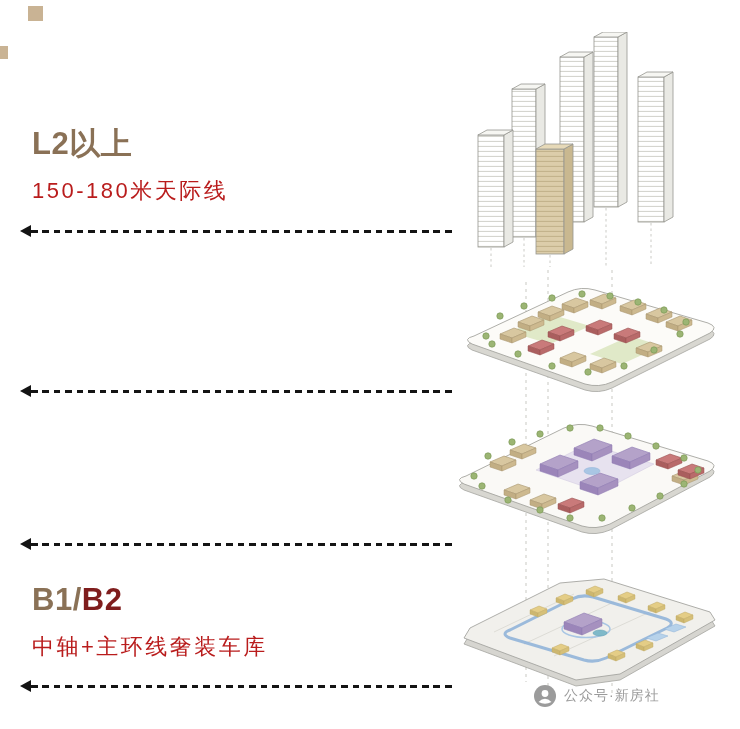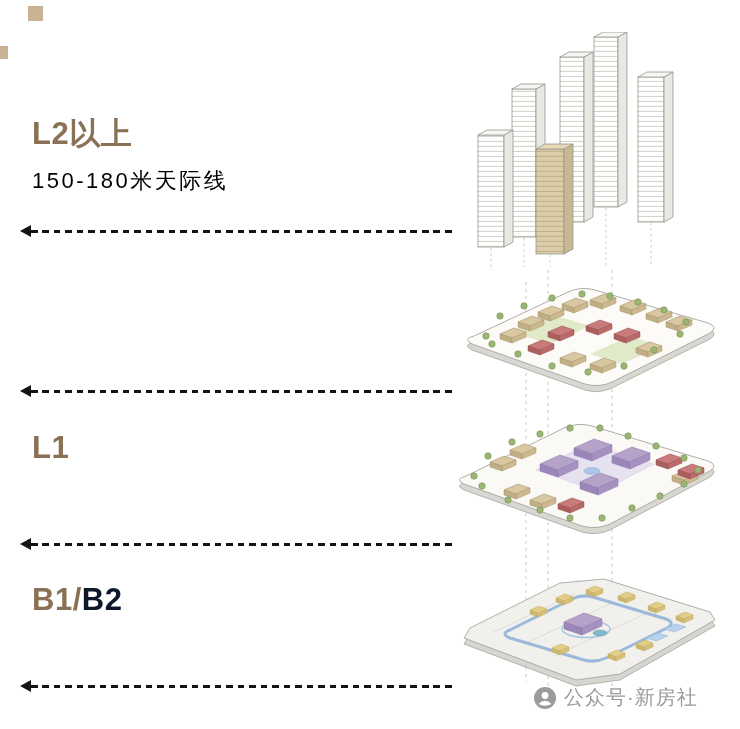--- a/index.html
+++ b/index.html
@@ -5,37 +5,37 @@
   *{margin:0;padding:0;box-sizing:border-box;}
   html,body{background:#ffffff;}
   .canvas{position:relative;width:740px;height:729px;background:#fff;overflow:hidden;
           font-family:"Liberation Sans",sans-serif;}
   .decor-square{position:absolute;background:#c9b394;}
   .sq1{left:28px;top:6px;width:15px;height:15px;}
   .sq2{left:-5px;top:46px;width:13px;height:13px;}
 
   .label-block{position:absolute;left:32px;}
   .layer-title{font-weight:700;font-size:31px;line-height:1.05;color:#8a7156;letter-spacing:.5px;}
-  .layer-title .accent{color:#0f172a;margin-top:40px;}
-  .layer-subtitle{margin-top:15px;font-size:22px;font-weight:400;color:#000000;letter-spacing:2.5px;}
+  .layer-title .accent{color:#7f1d1d;margin-top:40px;}
+  .layer-subtitle{margin-top:15px;font-size:22px;font-weight:400;color:#b91c1c;letter-spacing:2.5px;}
 
   .dashed-arrow{position:absolute;left:31px;width:425px;height:2.6px;
     background:repeating-linear-gradient(90deg,#141414 0 6.5px,transparent 6.5px 11.5px);}
   .dashed-arrow::before{content:"";position:absolute;left:-11px;top:-5.2px;width:0;height:0;
     border-top:6.5px solid transparent;border-bottom:6.5px solid transparent;border-right:11px solid #141414;}
 
   .illus{position:absolute;z-index:2;}
   .towers{left:452px;top:32px;width:280px;height:235px;}
   .l2{left:440px;top:262px;width:300px;height:140px;}
   .l1{left:436px;top:398px;width:300px;height:150px;}
   .b1b2{left:434px;top:552px;width:305px;height:155px;}
   .guides{position:absolute;left:430px;top:270px;width:310px;height:423px;z-index:1;}
 
   .watermark{position:absolute;left:533px;top:684px;display:flex;align-items:center;gap:7px;
-    z-index:3;color:#9b9b9b;font-size:20px;letter-spacing:1px;}
+    z-index:3;color:#9b9b9b;font-size:14px;letter-spacing:1px;}
 </style>
 </head>
 <body>
 
 <div class="canvas">
 
   <div class="decor-square sq1"></div>
   <div class="decor-square sq2"></div>
 
   <svg width="0" height="0" style="position:absolute">
@@ -78,35 +78,35 @@
   </svg>
 
   <svg class="guides" viewBox="0 0 310 423" preserveAspectRatio="none">
     <g stroke="#c9c9c3" stroke-width="1" stroke-dasharray="3 4">
       <line x1="96" y1="12" x2="96" y2="412"></line>
       <line x1="118" y1="0" x2="118" y2="423"></line>
       <line x1="182" y1="0" x2="182" y2="423"></line>
     </g>
   </svg>
 
-  <div class="label-block" style="top:118px">
+  <div class="label-block" style="top:128px">
     <div class="layer-title">L2以上</div>
     <div class="layer-subtitle">150-180米天际线</div>
   </div>
   <div class="dashed-arrow" style="top:230px"></div>
 
   <div class="dashed-arrow" style="top:390px"></div>
 
   <div class="label-block" style="top:432px">
-    <div class="layer-title">L1</div>
   </div>
   <div class="dashed-arrow" style="top:543px"></div>
 
   <div class="label-block" style="top:584px">
     <div class="layer-title"><span>B1/</span><span class="accent">B2</span></div>
+    <div class="layer-subtitle">中轴+主环线奢装车库</div>
   </div>
   <div class="dashed-arrow" style="top:685px"></div>
 
   <svg class="illus towers" viewBox="0 0 280 235">
     <g stroke="#c5c5bf" stroke-width="0.9" stroke-dasharray="2.5 3">
       <line x1="39" y1="216" x2="39" y2="235"></line>
       <line x1="72" y1="206" x2="72" y2="235"></line>
       <line x1="98" y1="223" x2="98" y2="235"></line>
       <line x1="154" y1="176" x2="154" y2="235"></line>
       <line x1="199" y1="191" x2="199" y2="235"></line>

